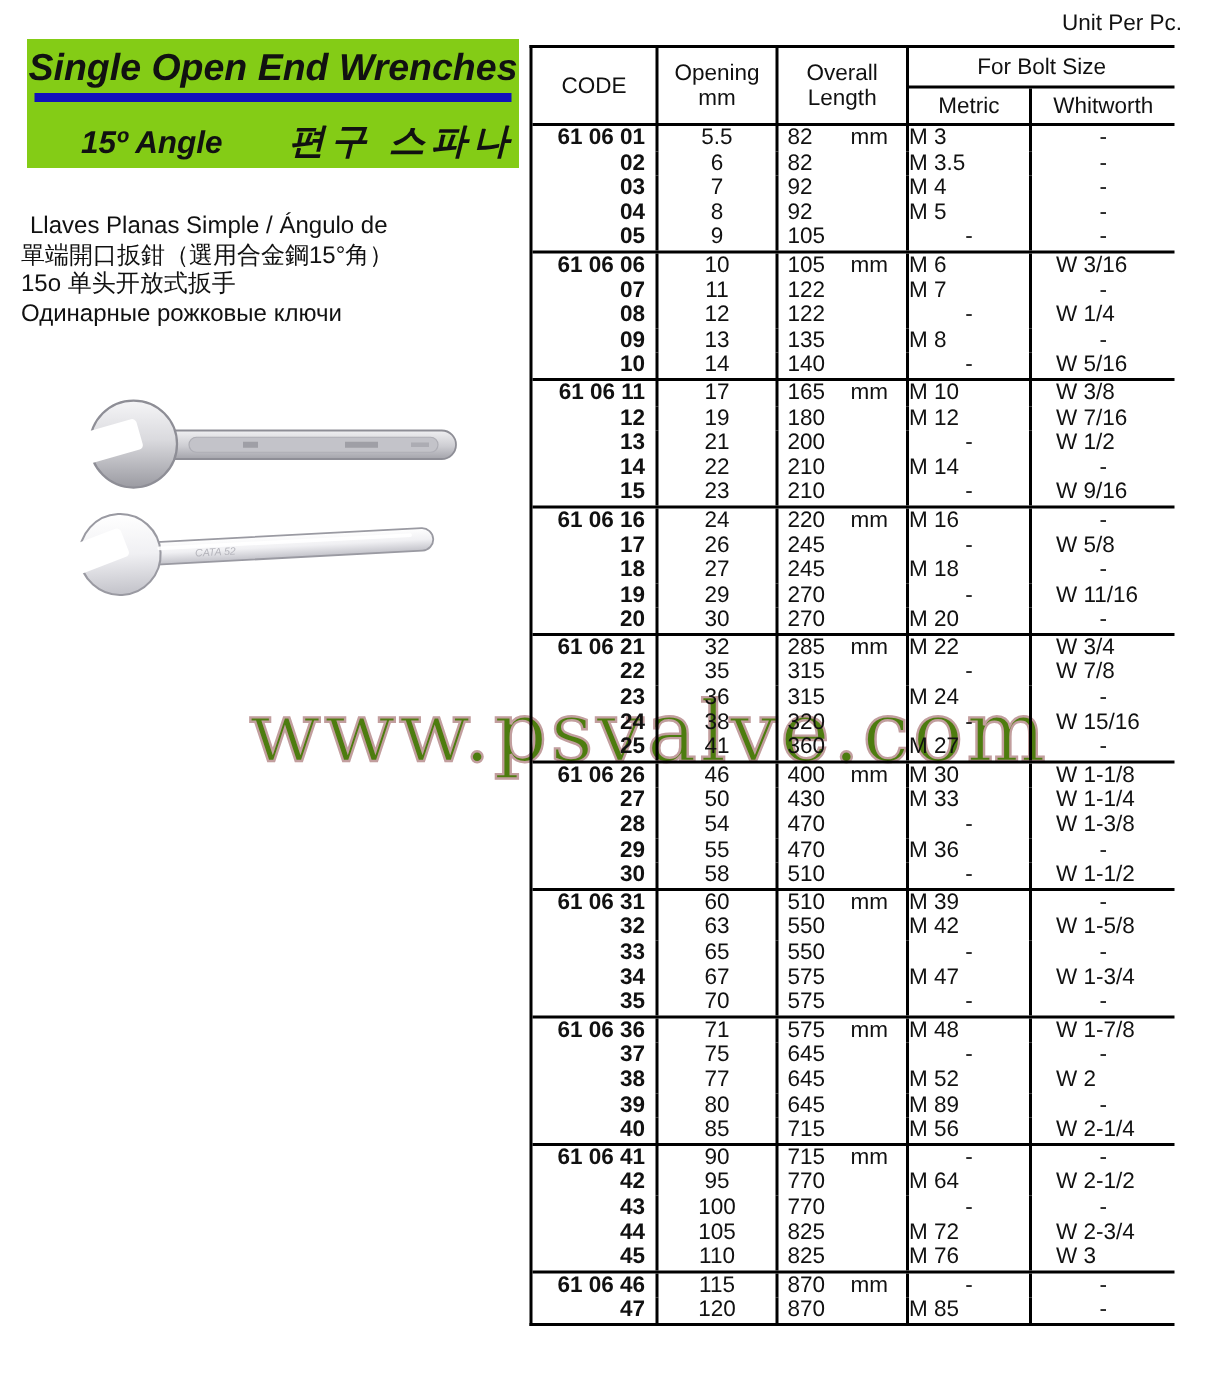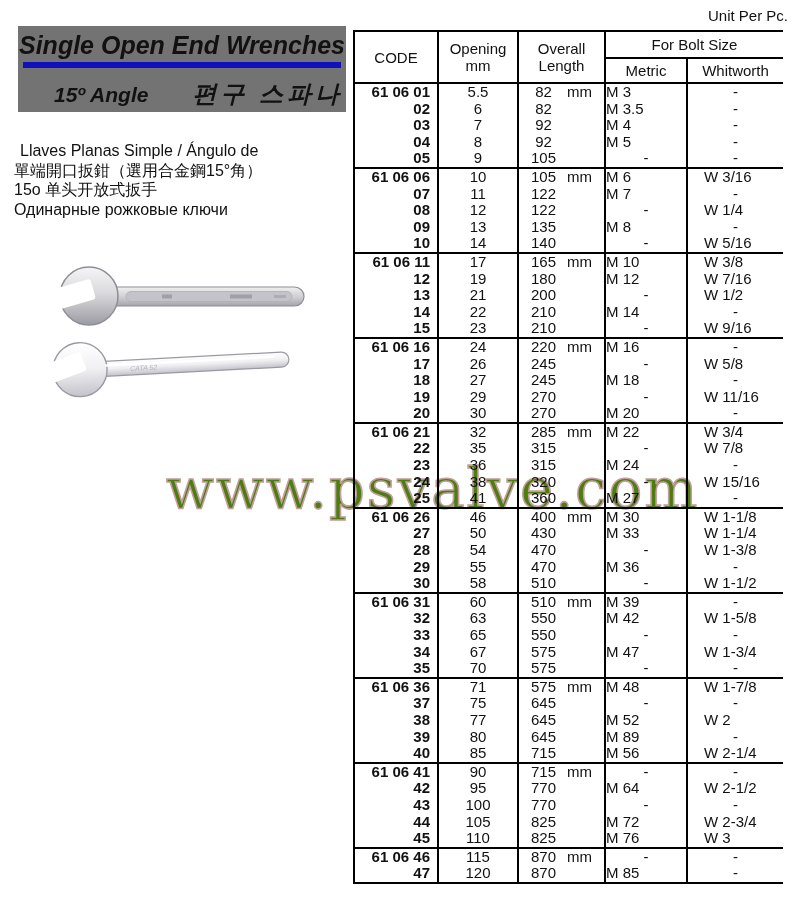--- a/index.html
+++ b/index.html
@@ -4,21 +4,21 @@
 <style>
   html,body{margin:0;padding:0;}
   body{
     width:812px;height:916px;position:relative;background:#ffffff;
     font-family:"Liberation Sans", sans-serif;color:#111;overflow:hidden;
   }
   
   .unit-label{position:absolute;top:7px;right:24px;font-size:15px;z-index:2;}
 
   
-  .header-box{position:absolute;left:18px;top:26px;width:328px;height:86px;background:#737373;}
+  .header-box{position:absolute;left:18px;top:26px;width:328px;height:86px;background:#84cc16;}
   .main-title{font-size:25px;font-weight:bold;font-style:italic;text-align:center;
     padding-top:5px;letter-spacing:0px;white-space:nowrap;}
   .blue-bar{height:6px;background:#1111bb;margin:2px 5px 0 5px;}
   .subtitle-row{display:flex;align-items:baseline;padding:10px 0 0 36px;}
   .angle-label{font-size:21px;font-weight:bold;font-style:italic;}
   .korean-label{font-size:24px;font-weight:bold;font-style:italic;margin-left:44px;letter-spacing:4px;text-align:center;}
 
   
   .lang-block{position:absolute;left:14px;top:117px;font-size:16px;line-height:19.5px;margin-top:24px;}
   .lang-line{white-space:nowrap;}
@@ -52,21 +52,21 @@
   .h-bolt{grid-column:4/6;grid-row:1;border-bottom:2px solid #000;}
   .h-metric{grid-column:4;grid-row:2;border-right:2px solid #000;}
   .h-whitworth{grid-column:5;grid-row:2;}
 
   .tgroup{display:grid;grid-template-columns:84px 80px 87px 82px 95px;grid-auto-rows:16.6px;}
   .tgroup + .tgroup{border-top:2px solid #000;}
   .tcell{line-height:16.6px;height:16.6px;overflow:visible;white-space:nowrap;}
   .c-code{text-align:right;padding-right:7px;font-weight:bold;border-right:2px solid #000;box-sizing:border-box;}
   .c-open{text-align:center;border-right:2px solid #000;box-sizing:border-box;}
   .c-len{display:flex;padding-left:6px;border-right:2px solid #000;box-sizing:border-box;}
-  .c-len .num{display:inline-block;width:37px;text-align:center;}
+  .c-len .num{display:inline-block;width:37px;text-align:left;}
   .c-len .unit{margin-left:5px;}
   .c-met{border-right:2px solid #000;box-sizing:border-box;}
   .c-whit{padding-left:16px;box-sizing:border-box;}
   .c-met.dash,.c-whit.dash{padding-left:0;text-align:center;}
 </style>
 </head>
 <body>
 
 <div class="unit-label">Unit Per Pc.</div>
 

